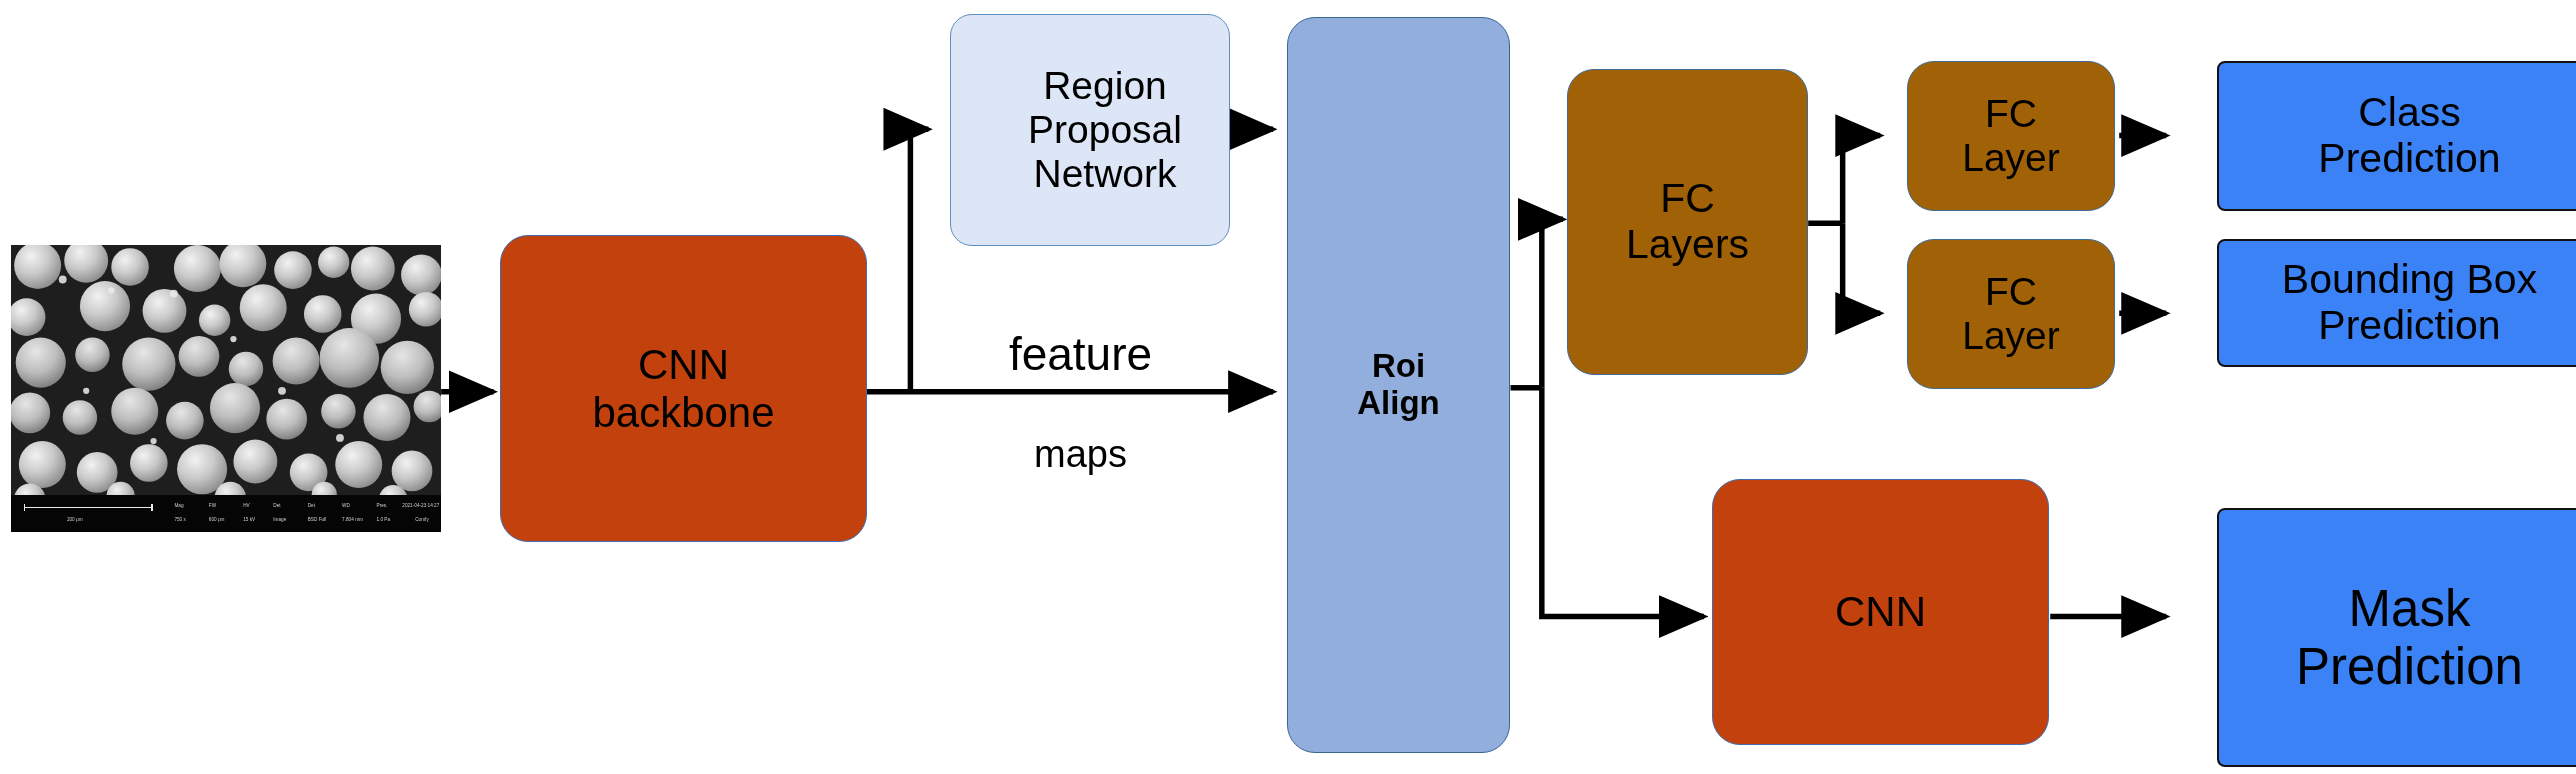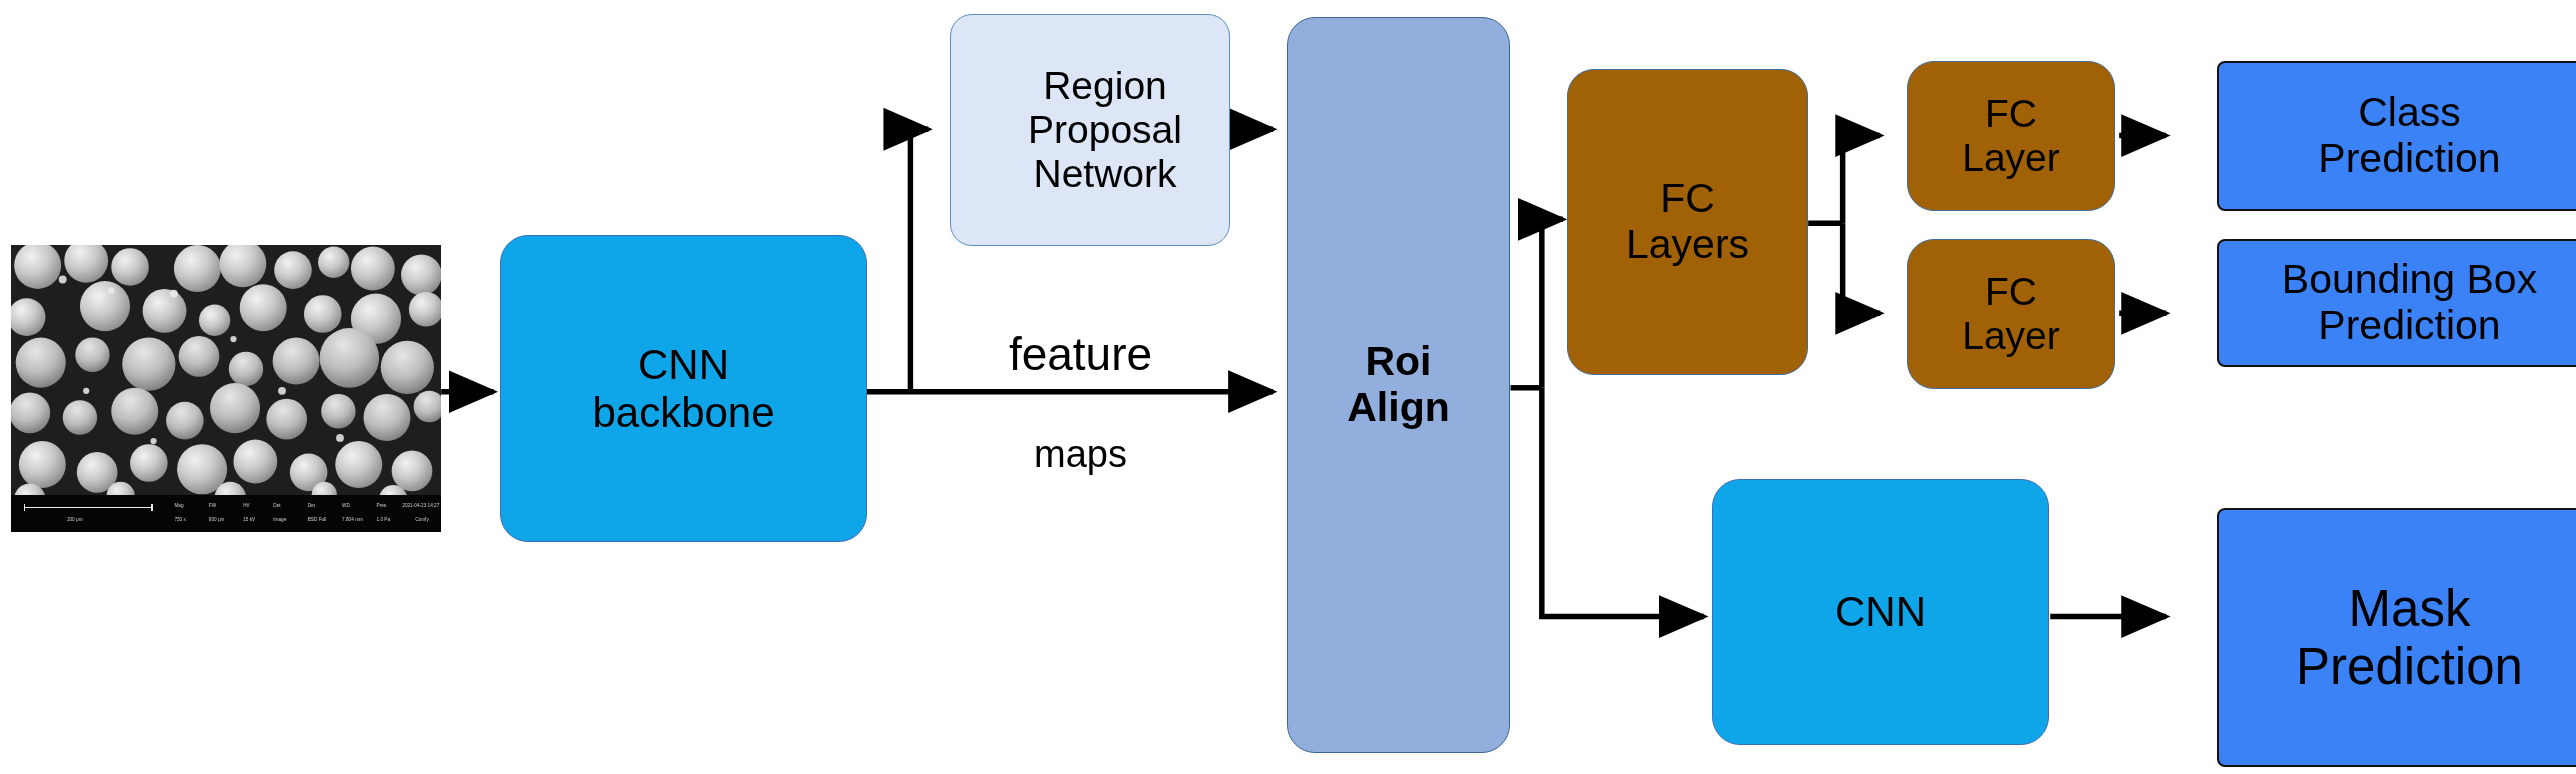--- a/index.html
+++ b/index.html
@@ -31,21 +31,21 @@
     align-items: center;
     justify-content: center;
     text-align: center;
     color: #000000;
     line-height: 1.12;
     box-sizing: border-box;
     white-space: pre-line;
     z-index: 3;
   }
   .node.rounded-dark {
-    background: #0ea5e9;
+    background: #c2410c;
     border: 1.6px solid #3E6DB5;
     border-radius: 28px;
   }
   .node.rounded-mid {
     background: #92AEDC;
     border: 1.6px solid #3C6592;
     border-radius: 28px;
   }
   .node.rounded-light {
     background: #a16207;
@@ -289,21 +289,21 @@
   <div class="node rounded-dark" style="left:500px; top:235px; width:367px; height:307px; font-size:42px;">CNN
 backbone</div>
 
   <div class="node rounded-pale" style="left:950px; top:14px; width:280px; height:232px; font-size:39px;">Region
 Proposal
 Network</div>
 
   <div class="edge-label" style="left:971px; top:327px; width:219px; font-size:46px;">feature</div>
   <div class="edge-label" style="left:971px; top:401px; width:219px; font-size:38px;margin-top:31px;">maps</div>
 
-  <div class="node rounded-mid" style="left:1287px; top:17px; width:223px; height:736px; font-size:41px; font-weight:600;">Roi
+  <div class="node rounded-mid" style="left:1287px; top:17px; width:223px; height:736px; font-size:33px; font-weight:600;">Roi
 Align</div>
 
   <div class="node rounded-light" style="left:1567px; top:69px; width:241px; height:306px; font-size:41px;">FC
 Layers</div>
 
   <div class="node rounded-light" style="left:1907px; top:61px; width:208px; height:150px; font-size:39px;">FC
 Layer</div>
 
   <div class="node rounded-light" style="left:1907px; top:239px; width:208px; height:150px; font-size:39px;">FC
 Layer</div>

